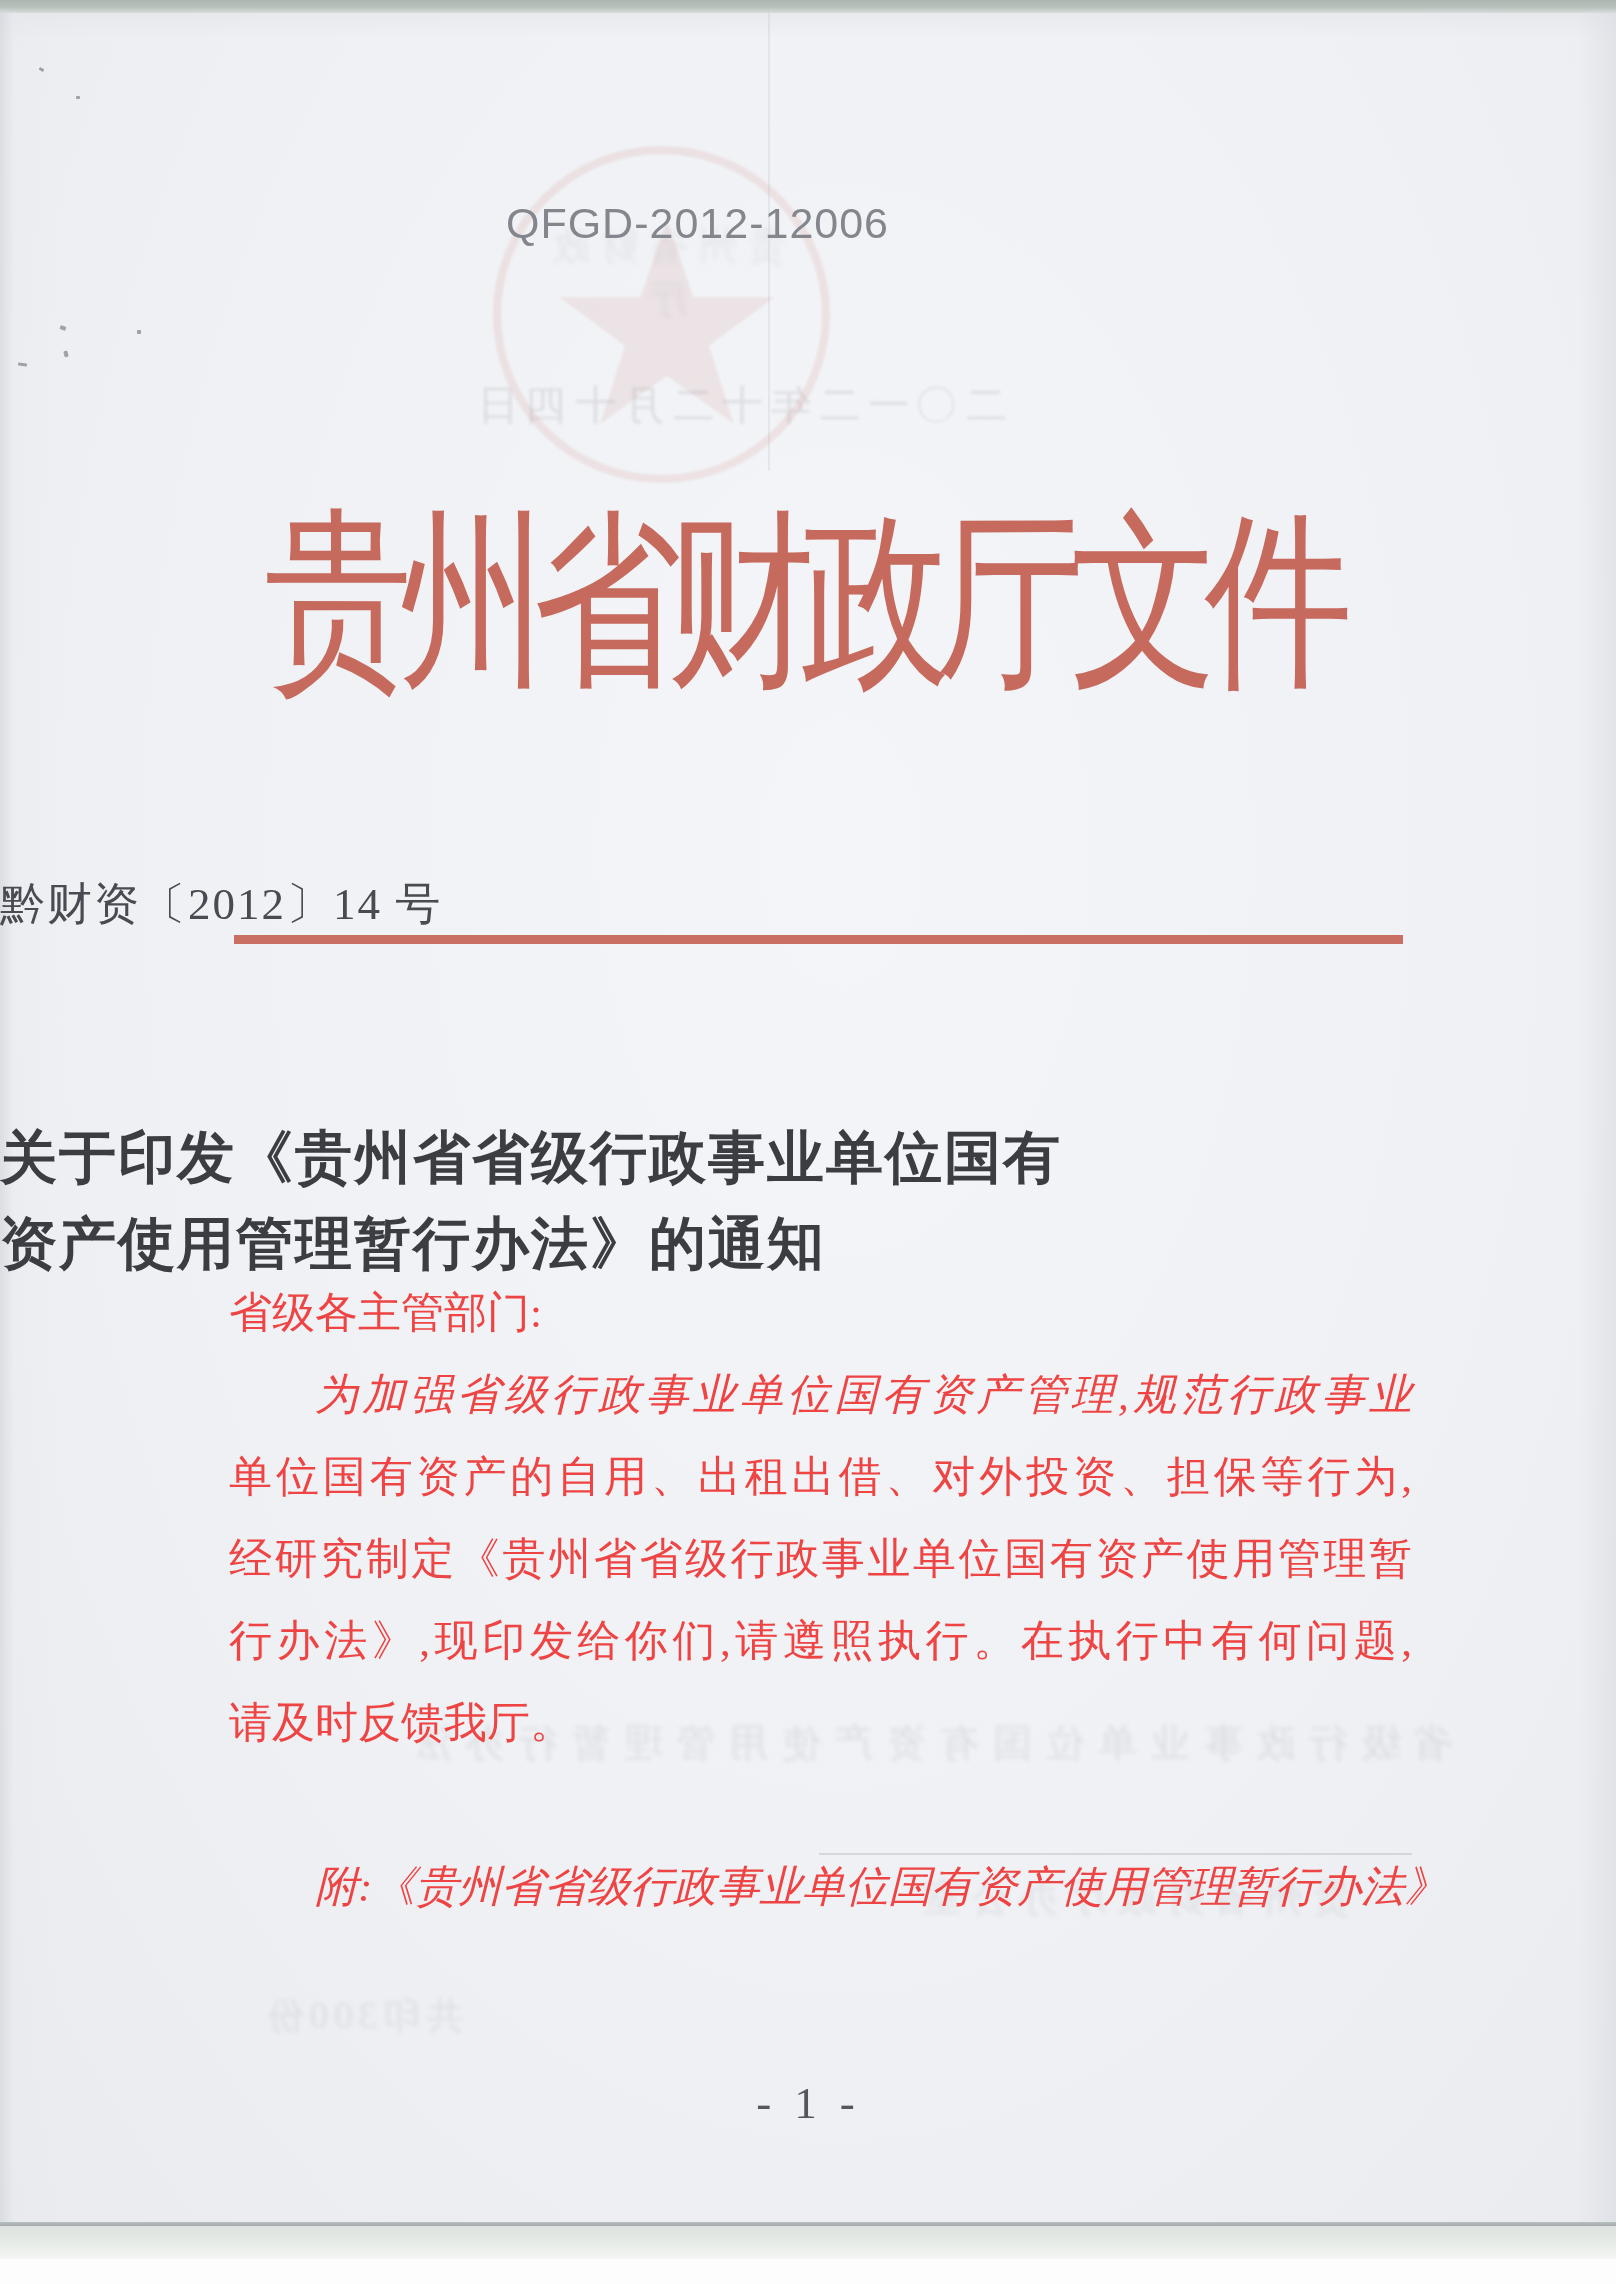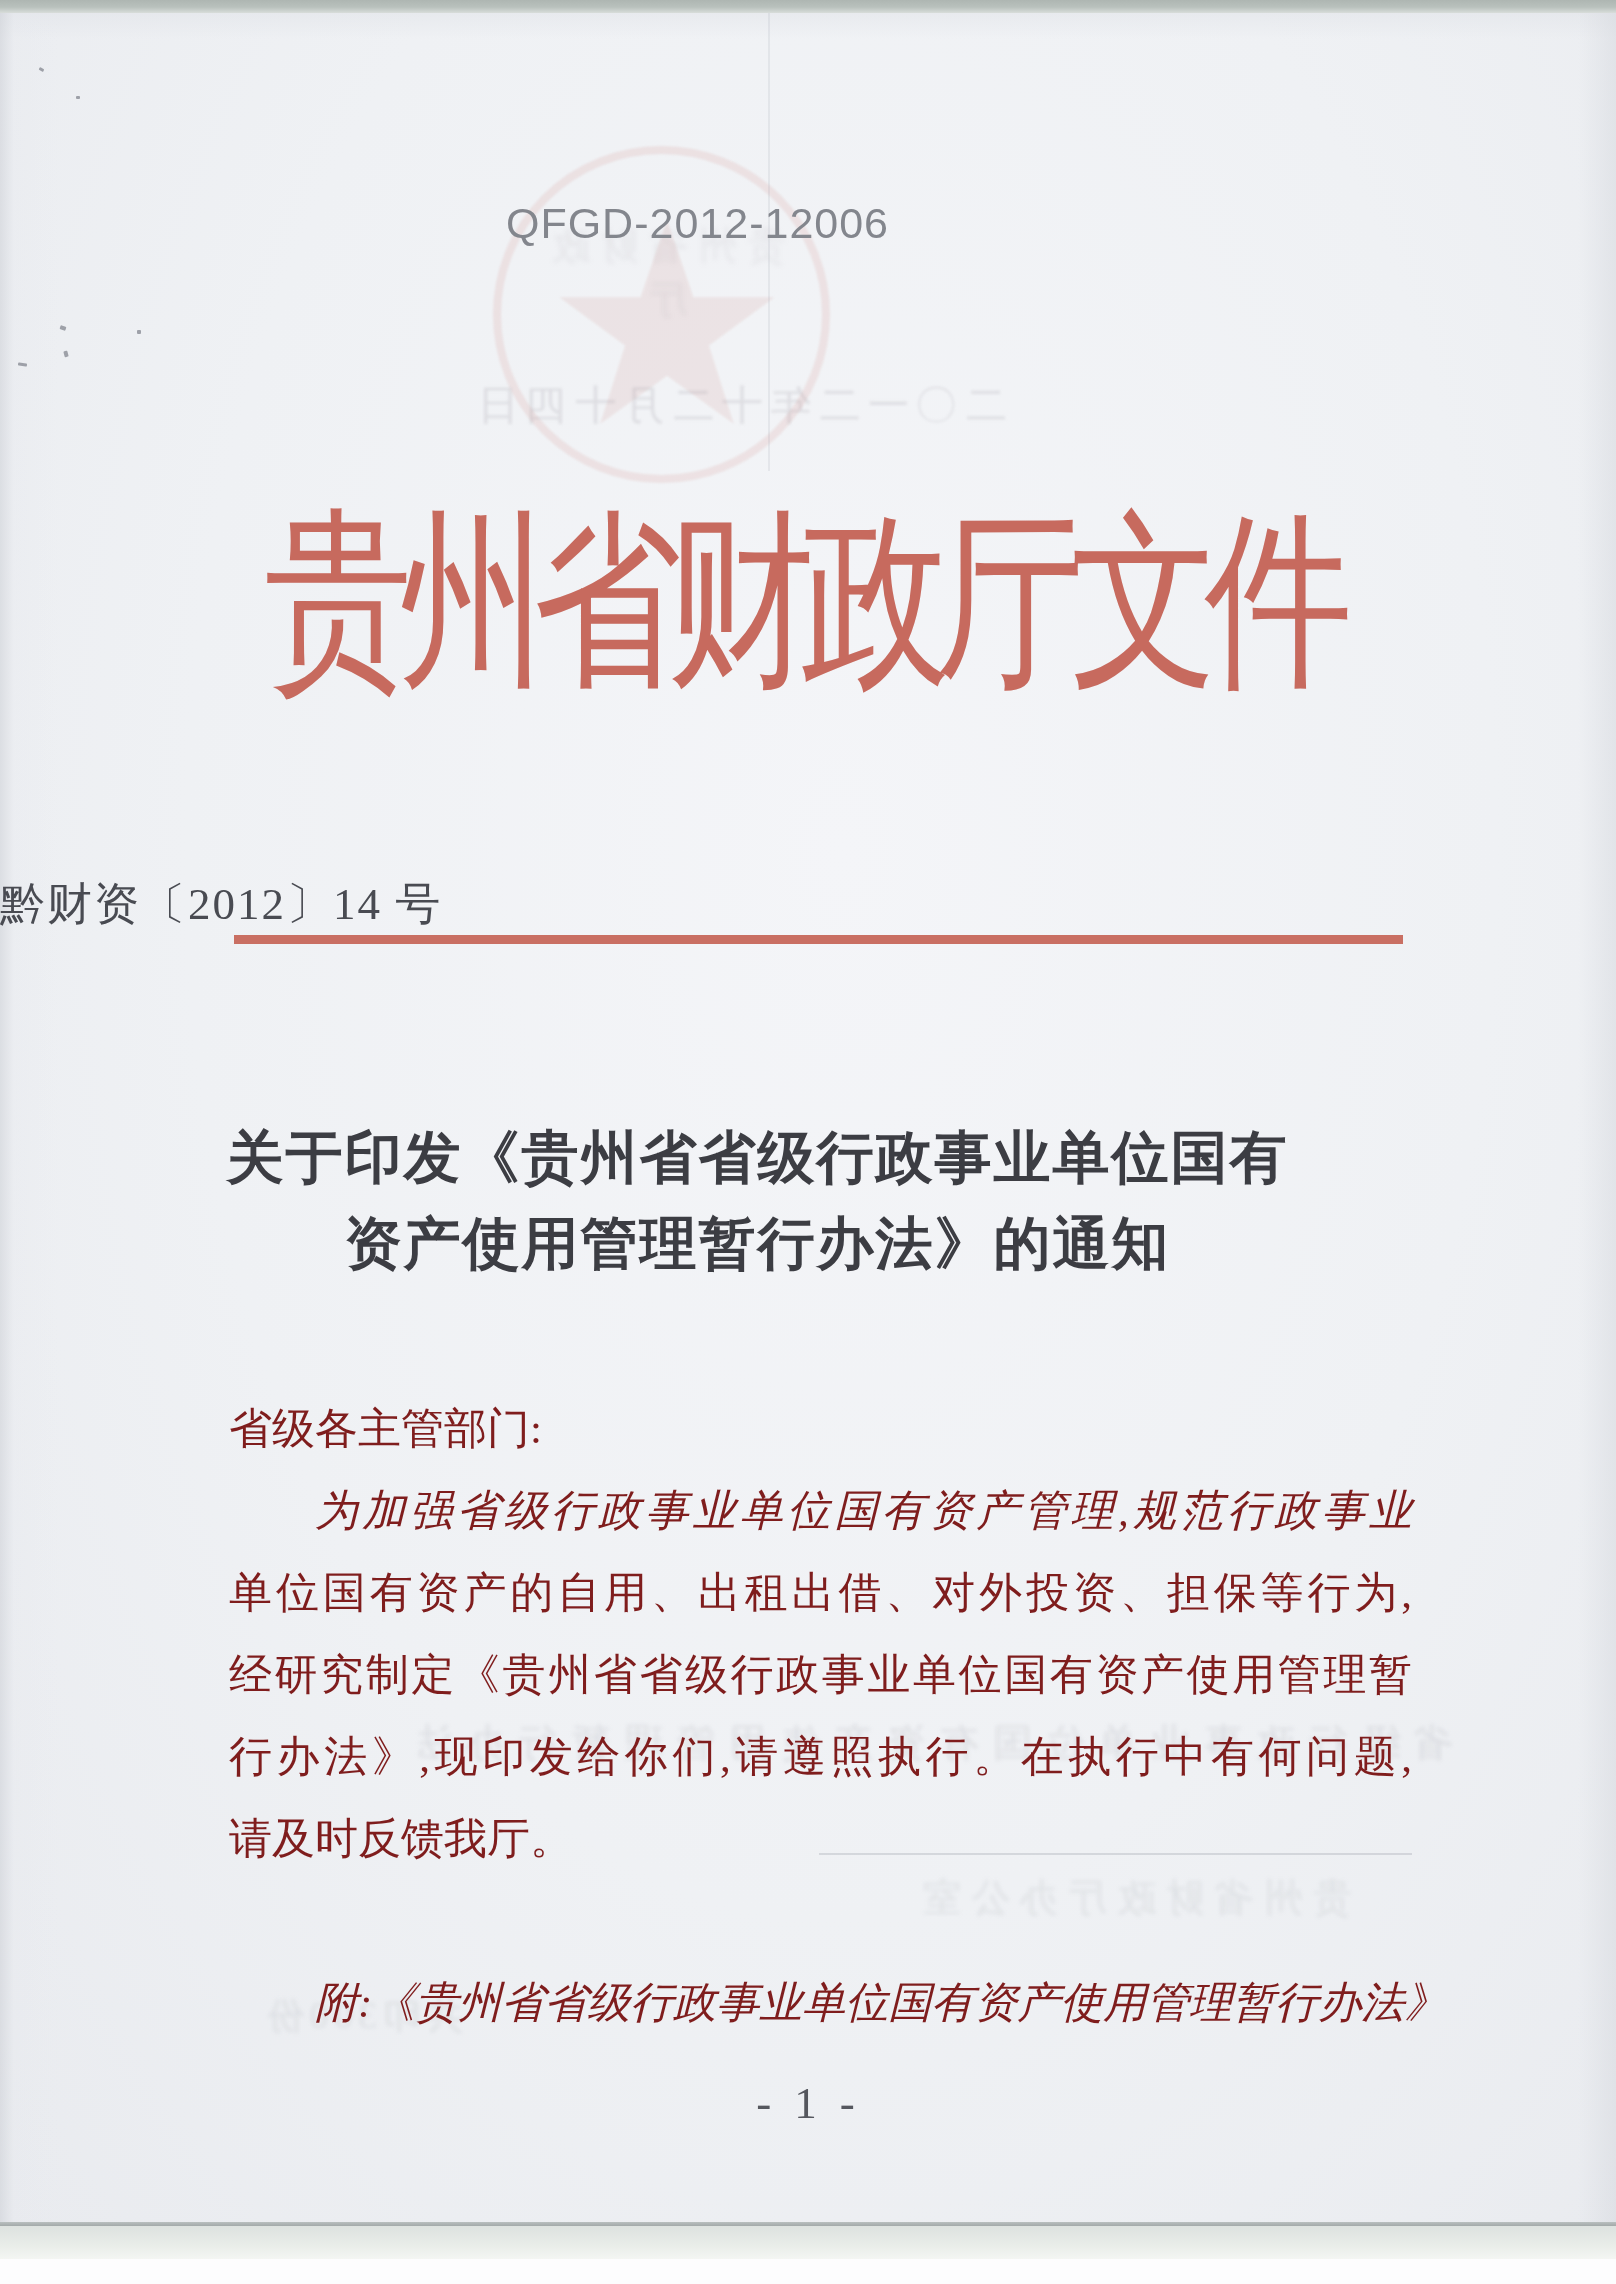--- a/index.html
+++ b/index.html
@@ -77,27 +77,27 @@
   }
   .doc-number {
     position: absolute; left: 0; top: 874px; width: 1617px; 
     font-size: 45px; color: #494b52; letter-spacing: 2px; z-index: 3;
   }
   .red-rule {
     position: absolute; left: 234px; top: 935px; width: 1169px; height: 8.8px;
     background: #c96f63; z-index: 3;
   }
   .doc-title {
-    position: absolute; left: 0; top: 1115px; width: 1515px; text-align: center;
+    position: absolute; left: 0; top: 1115px; width: 1515px; 
     font-size: 57px; font-weight: bold; color: #3c3d43;
     line-height: 86px; letter-spacing: 2px; z-index: 3;
   }
   .body-block {
-    position: absolute; left: 229px; top: 1388px; width: 1183px; z-index: 3;
-    font-size: 43px; color: #7f1d1d;
+    position: absolute; left: 229px; top: 1272px; width: 1183px; z-index: 3;
+    font-size: 43px; color: #ef4444;
   }
   .body-line { height: 82px; line-height: 82px; white-space: nowrap; }
   .body-line.just {
     white-space: normal;
     text-align: justify; text-align-last: justify; text-justify: inter-character;
   }
   .body-line.indent { text-indent: 2em; font-style: italic; }
   .body-line.spacer { height: 82px; }
 
   .page-number {

